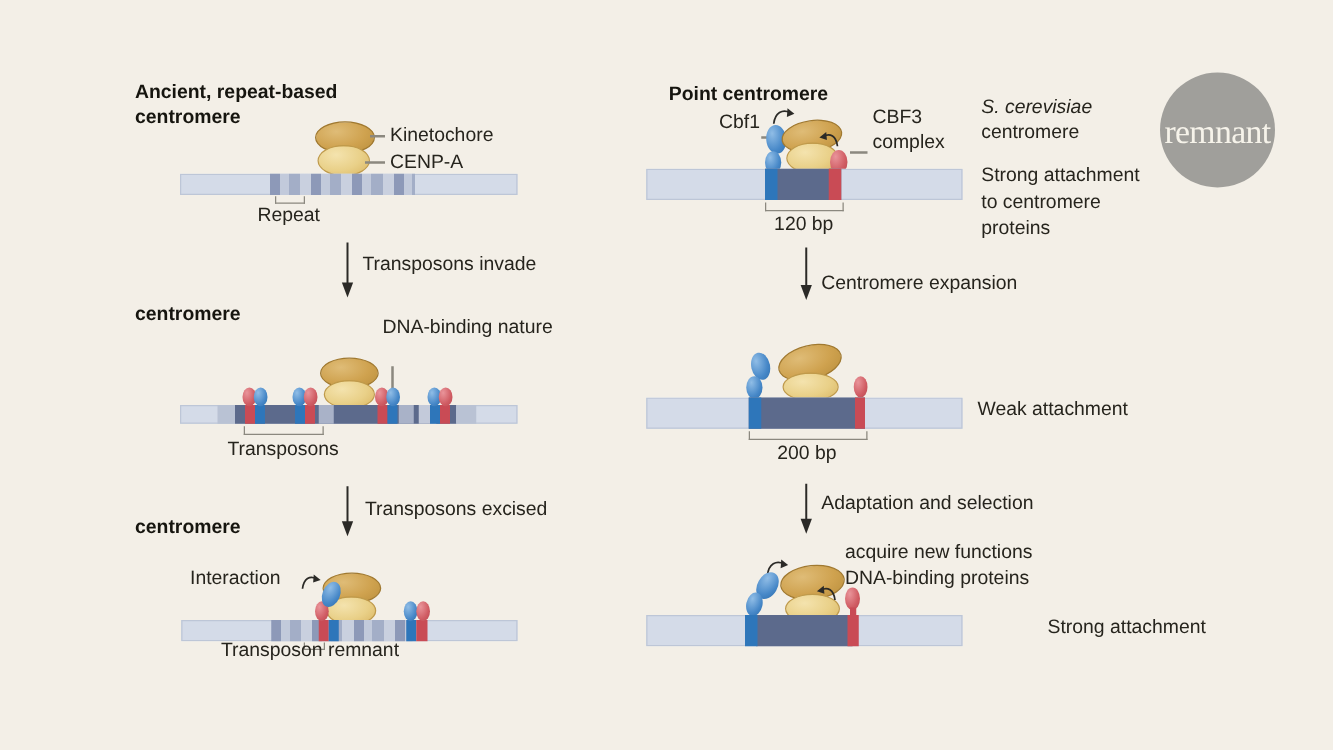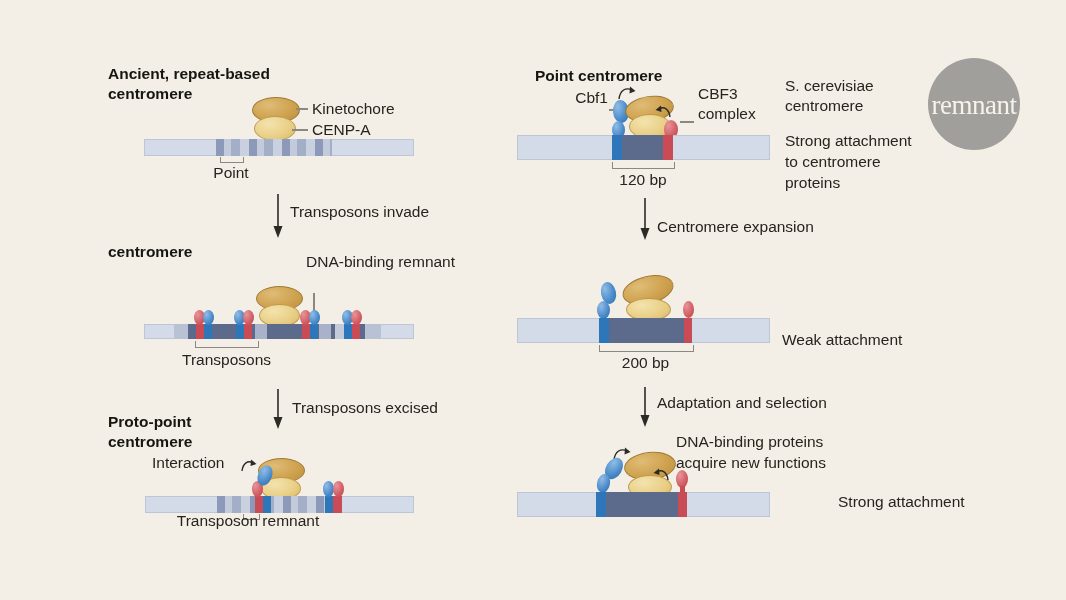--- a/index.html
+++ b/index.html
@@ -3,21 +3,21 @@
 <meta charset="utf-8">
 <style>
   html,body{margin:0;padding:0}
   body{width:1066px;height:600px;position:relative;background:#f3efe7;
        font-family:"Liberation Sans",sans-serif;overflow:hidden}
   .abs{position:absolute}
   .h{position:absolute;font-weight:700;font-size:15.5px;line-height:20px;color:#16150f}
   .t{position:absolute;font-size:15.5px;line-height:20px;color:#26241d}
   .ctr{text-align:center}
   .rt{text-align:right}
-  .it{}
+  .it{font-style:italic}
   .line{display:block}
   .bar{position:absolute;background:#d4dbe8;box-shadow:inset 0 0 0 1px #bdc6d7}
   .mid{position:absolute;top:0;bottom:0;background:#5c6a8c}
   .band{position:absolute;top:0;bottom:0}
   .stripes{position:absolute;top:0;bottom:0;
     background:repeating-linear-gradient(90deg,#8d99b8 0 8px,#c2cadb 8px 15px,#a3aec7 15px 24px,#c9d0df 24px 33px)}
   .stem{position:absolute;top:0;bottom:0}
   .stem.b{background:#2e76ba}
   .stem.r{background:#c94b55}
   .head{position:absolute;border-radius:50%}
@@ -46,33 +46,33 @@
 <div class="gb" style="left:254px;top:116px;width:40px;height:23px"></div>
 <div class="cline" style="left:296px;top:108px;width:12px;height:1.5px"></div>
 <div class="t" style="left:312px;top:99px">Kinetochore</div>
 <div class="cline" style="left:292px;top:129px;width:16px;height:1.5px"></div>
 <div class="t" style="left:312px;top:120px">CENP-A</div>
 
 <div class="bar" style="left:144px;top:139px;width:270px;height:17px">
   <div class="stripes" style="left:72px;width:116px"></div>
 </div>
 <div class="bracket" style="left:220px;top:157px;width:22px;height:5px"></div>
-<div class="t ctr" style="left:198px;top:163px;width:66px">Point</div>
+<div class="t ctr" style="left:198px;top:163px;width:66px">Repeat</div>
 
 <svg style="left:271px;top:194px" width="14" height="44" viewBox="0 0 14 44">
   <line x1="7" y1="0" x2="7" y2="34" stroke="#2b2a27" stroke-width="1.6"></line>
   <polygon points="2.5,32 11.5,32 7,44" fill="#2b2a27"></polygon>
 </svg>
 <div class="t" style="left:290px;top:202px">Transposons invade</div>
 
 <div class="h" style="left:108px;top:242px;width:190px">
   <span class="line">centromere</span>
 </div>
 <div class="t" style="left:306px;top:252px;width:180px">
-  <span class="line">DNA-binding remnant</span>
+  <span class="line">DNA-binding nature</span>
 </div>
 <div class="cline" style="left:313px;top:293px;width:1.5px;height:18px"></div>
 
 <div class="gt" style="left:256px;top:286px;width:45px;height:23px"></div>
 <div class="gb" style="left:259px;top:304px;width:39px;height:21px"></div>
 
 <div class="bar" style="left:144px;top:324px;width:270px;height:15px">
   <div class="mid" style="left:44px;width:177px"></div>
   <div class="band" style="left:30px;width:14px;background:#b9c2d4"></div>
   <div class="band" style="left:111px;width:12px;background:#a9b2c8"></div>
@@ -99,21 +99,20 @@
 <div class="bracket" style="left:195px;top:341px;width:62px;height:6px"></div>
 <div class="t ctr" style="left:178px;top:350px;width:97px">Transposons</div>
 
 <svg style="left:271px;top:389px" width="14" height="40" viewBox="0 0 14 40">
   <line x1="7" y1="0" x2="7" y2="30" stroke="#2b2a27" stroke-width="1.6"></line>
   <polygon points="2.5,28 11.5,28 7,40" fill="#2b2a27"></polygon>
 </svg>
 <div class="t" style="left:292px;top:398px">Transposons excised</div>
 
 <div class="h" style="left:108px;top:412px;width:160px">
-  <span class="line">Proto-point</span>
   <span class="line">centromere</span>
 </div>
 <div class="t" style="left:152px;top:453px">Interaction</div>
 <svg style="left:240px;top:459px" width="18" height="13" viewBox="0 0 18 13">
   <path d="M2,12 C3,4 8,1 13,4" fill="none" stroke="#2b2a27" stroke-width="1.4"></path>
   <polygon points="11,0.5 16.5,5 10.5,7" fill="#2b2a27"></polygon>
 </svg>
 
 <div class="gt" style="left:258px;top:458px;width:45px;height:23px"></div>
 <div class="gb" style="left:261px;top:477px;width:38px;height:21px"></div>
@@ -194,31 +193,31 @@
 <div class="gb" style="left:626px;top:298px;width:43px;height:21px"></div>
 <div class="head r" style="left:683px;top:301px;width:11px;height:17px"></div>
 
 <div class="bar" style="left:517px;top:318px;width:253px;height:25px">
   <div class="mid" style="left:82px;width:93px"></div>
   <div class="stem b" style="left:82px;width:10px"></div>
   <div class="stem r" style="left:167px;width:8px"></div>
 </div>
 <div class="bracket" style="left:599px;top:345px;width:93px;height:6px"></div>
 <div class="t ctr" style="left:599px;top:353px;width:93px">200 bp</div>
-<div class="t" style="left:782px;top:330px">Weak attachment</div>
+<div class="t" style="left:782px;top:318px">Weak attachment</div>
 
 <svg style="left:638px;top:387px" width="14" height="40" viewBox="0 0 14 40">
   <line x1="7" y1="0" x2="7" y2="30" stroke="#2b2a27" stroke-width="1.6"></line>
   <polygon points="2.5,28 11.5,28 7,40" fill="#2b2a27"></polygon>
 </svg>
 <div class="t" style="left:657px;top:393px">Adaptation and selection</div>
 
 <div class="t" style="left:676px;top:431px;width:200px;line-height:21px">
+  <span class="line">acquire new functions</span>
   <span class="line">DNA-binding proteins</span>
-  <span class="line">acquire new functions</span>
 </div>
 
 <svg style="left:612px;top:447px" width="20" height="14" viewBox="0 0 20 14">
   <path d="M2,13 C3,4 9,1 15,4" fill="none" stroke="#2b2a27" stroke-width="1.4"></path>
   <polygon points="13,0.5 18.5,5 12.5,7.5" fill="#2b2a27"></polygon>
 </svg>
 <div class="head b" style="left:606px;top:457px;width:16px;height:23px;transform:rotate(30deg)"></div>
 <div class="head b" style="left:597px;top:474px;width:13px;height:19px;transform:rotate(12deg)"></div>
 <div class="gt" style="left:624px;top:452px;width:50px;height:26px;transform:rotate(-6deg)"></div>
 <div class="gb" style="left:628px;top:475px;width:42px;height:22px"></div>

